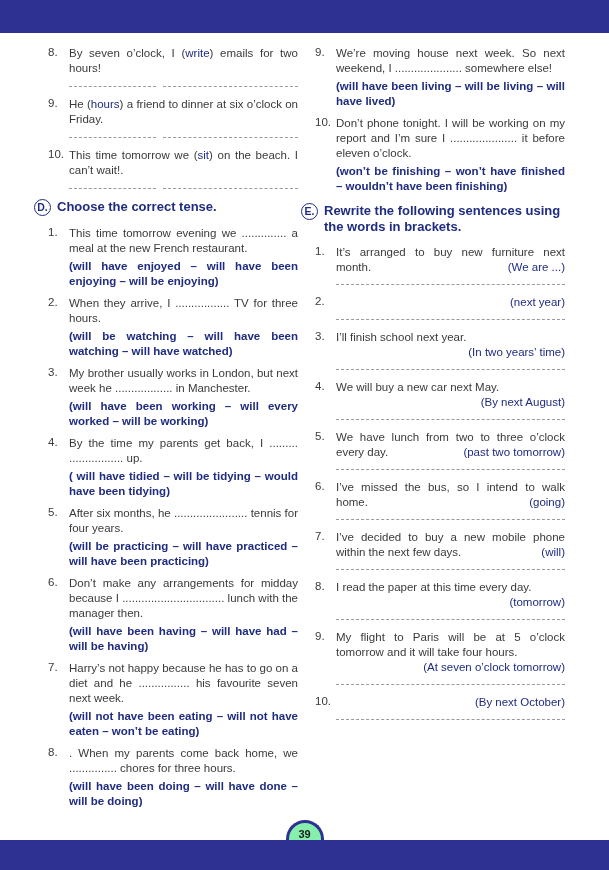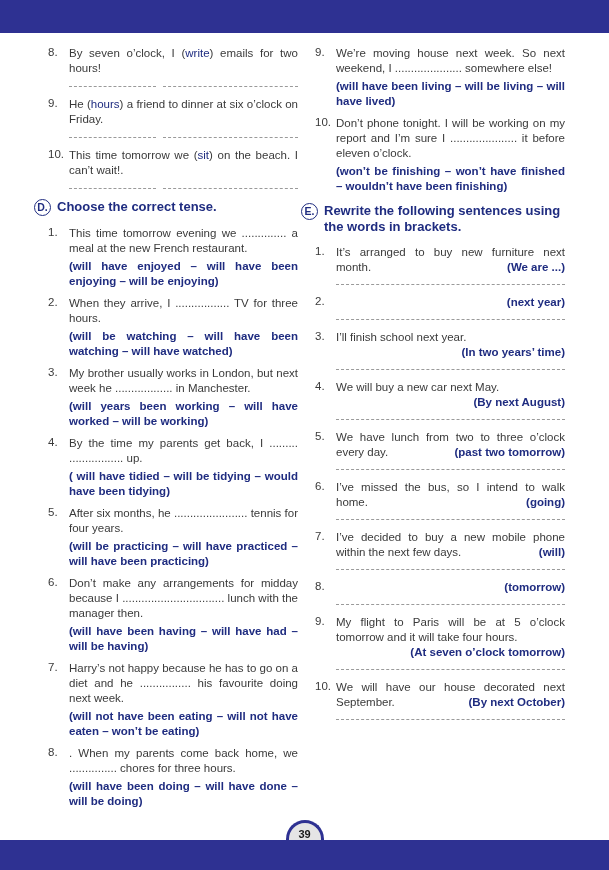--- a/index.html
+++ b/index.html
@@ -27,24 +27,24 @@
   .ansline .seg{display:inline-block;border-bottom:1px dashed var(--line);height:2px;}
   .ansline .s1{width:38%;margin-right:3%;}
   .ansline .s2{width:59%;}
   .ansline .full{width:100%;}
   .e .ansline{margin:8px 0 10px 21px;}
   .e .item{margin-bottom:5px;}
   .sec-header{display:flex;align-items:flex-start;margin:2px 0 10px -14px;color:var(--navy);font-weight:bold;font-size:13px;line-height:16px;}
   .letter-badge{flex:0 0 17px;height:17px;border:1.6px solid var(--navy);border-radius:50%;
     font-size:10.5px;line-height:14px;text-align:center;margin:0 6px 0 0;}
   .sec-title{flex:1;}
-  .hint{float:right;color:var(--navy);font-weight:bold;margin-left:8px;}
+  .hint{float:right;color:var(--navy);font-weight:normal;margin-left:8px;}
   .page-badge{
     position:absolute;bottom:30px;left:50%;transform:translateX(-50%);
-    width:38px;height:20px;background:#e5e5e5;
+    width:38px;height:20px;background:#86efac;
     border:3px solid var(--band);border-bottom:none;border-radius:19px 19px 0 0;
     display:flex;align-items:flex-end;justify-content:center;
     font-weight:bold;font-size:11px;color:#1a1a1a;text-align:right;
   }
 </style>
 </head>
 <body>
 
 <div class="band top"></div>
 
@@ -95,21 +95,21 @@
         <div class="text">When they arrive, I ................. TV for three hours.</div>
       </div>
       <div class="opts">(will be watching – will have been watching – will have watched)</div>
     </div>
 
     <div class="item">
       <div class="row">
         <span class="num">3.</span>
         <div class="text">My brother usually works in London, but next week he .................. in Manchester.</div>
       </div>
-      <div class="opts">(will years been working – will have worked – will be working)</div>
+      <div class="opts">(will have been working – will every worked – will be working)</div>
     </div>
 
     <div class="item">
       <div class="row">
         <span class="num">4.</span>
         <div class="text">By the time my parents get back, I ......... ................. up.</div>
       </div>
       <div class="opts">( will have tidied – will be tidying – would have been tidying)</div>
     </div>
 
@@ -125,21 +125,21 @@
       <div class="row">
         <span class="num">6.</span>
         <div class="text">Don’t make any arrangements for midday because I ................................ lunch with the manager then.</div>
       </div>
       <div class="opts">(will have been having – will have had – will be having)</div>
     </div>
 
     <div class="item">
       <div class="row">
         <span class="num">7.</span>
-        <div class="text">Harry’s not happy because he has to go on a diet and he ................ his favourite doing next week.</div>
+        <div class="text">Harry’s not happy because he has to go on a diet and he ................ his favourite seven next week.</div>
       </div>
       <div class="opts">(will not have been eating – will not have eaten – won’t be eating)</div>
     </div>
 
     <div class="item">
       <div class="row">
         <span class="num">8.</span>
         <div class="text">. When my parents come back home, we ............... chores for three hours.</div>
       </div>
       <div class="opts">(will have been doing – will have done – will be doing)</div>
@@ -222,37 +222,37 @@
       <div class="row">
         <span class="num">7.</span>
         <div class="text"><span>I’ve decided to buy a new mobile phone within the next few days.</span><span class="hint">(will)</span></div>
       </div>
       <div class="ansline"><span class="seg full"></span></div>
     </div>
 
     <div class="item">
       <div class="row">
         <span class="num">8.</span>
-        <div class="text"><span class="hint">(tomorrow)</span></div>
+        <div class="text"><span>I read the paper at this time every day.</span><span class="hint">(tomorrow)</span></div>
       </div>
       <div class="ansline"><span class="seg full"></span></div>
     </div>
 
     <div class="item">
       <div class="row">
         <span class="num">9.</span>
         <div class="text"><span>My flight to Paris will be at 5 o’clock tomorrow and it will take four hours.</span><span class="hint">(At seven o’clock tomorrow)</span></div>
       </div>
       <div class="ansline"><span class="seg full"></span></div>
     </div>
 
     <div class="item">
       <div class="row">
         <span class="num">10.</span>
-        <div class="text"><span>We will have our house decorated next September.</span><span class="hint">(By next October)</span></div>
+        <div class="text"><span class="hint">(By next October)</span></div>
       </div>
       <div class="ansline"><span class="seg full"></span></div>
     </div>
 
   </div>
 </div>
 
 <div class="page-badge">
   <span>39</span>
 </div>

